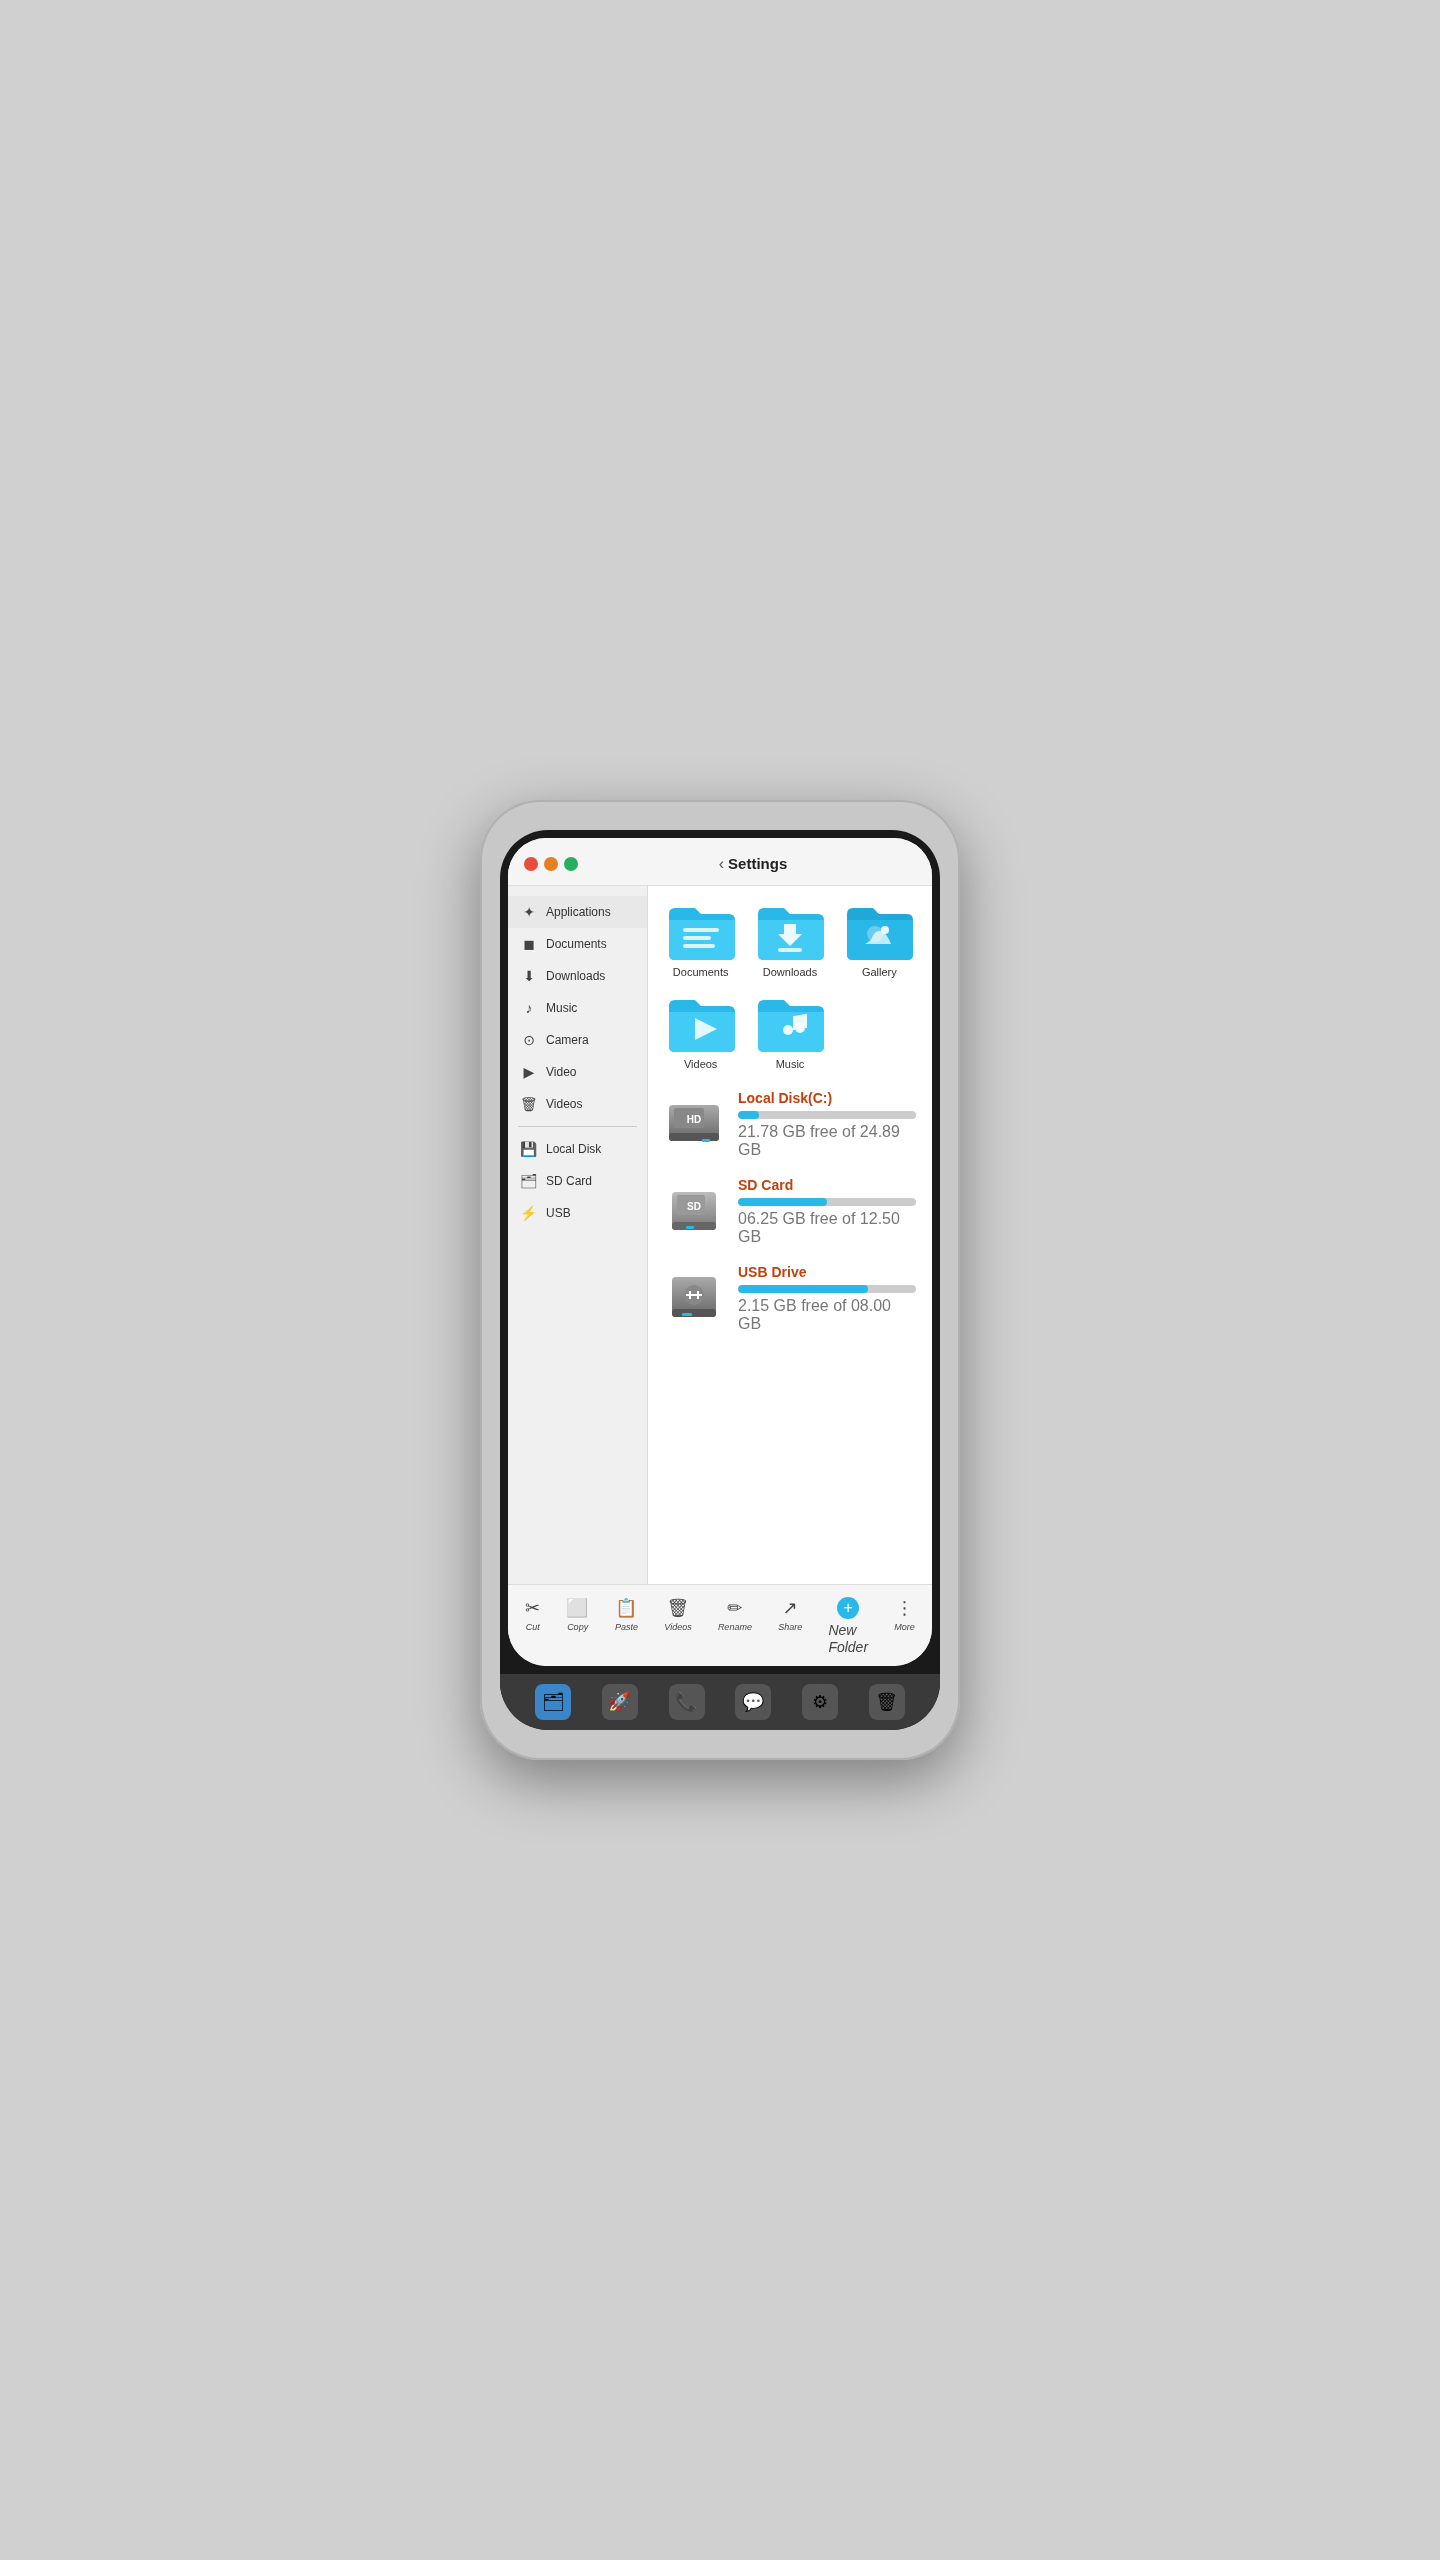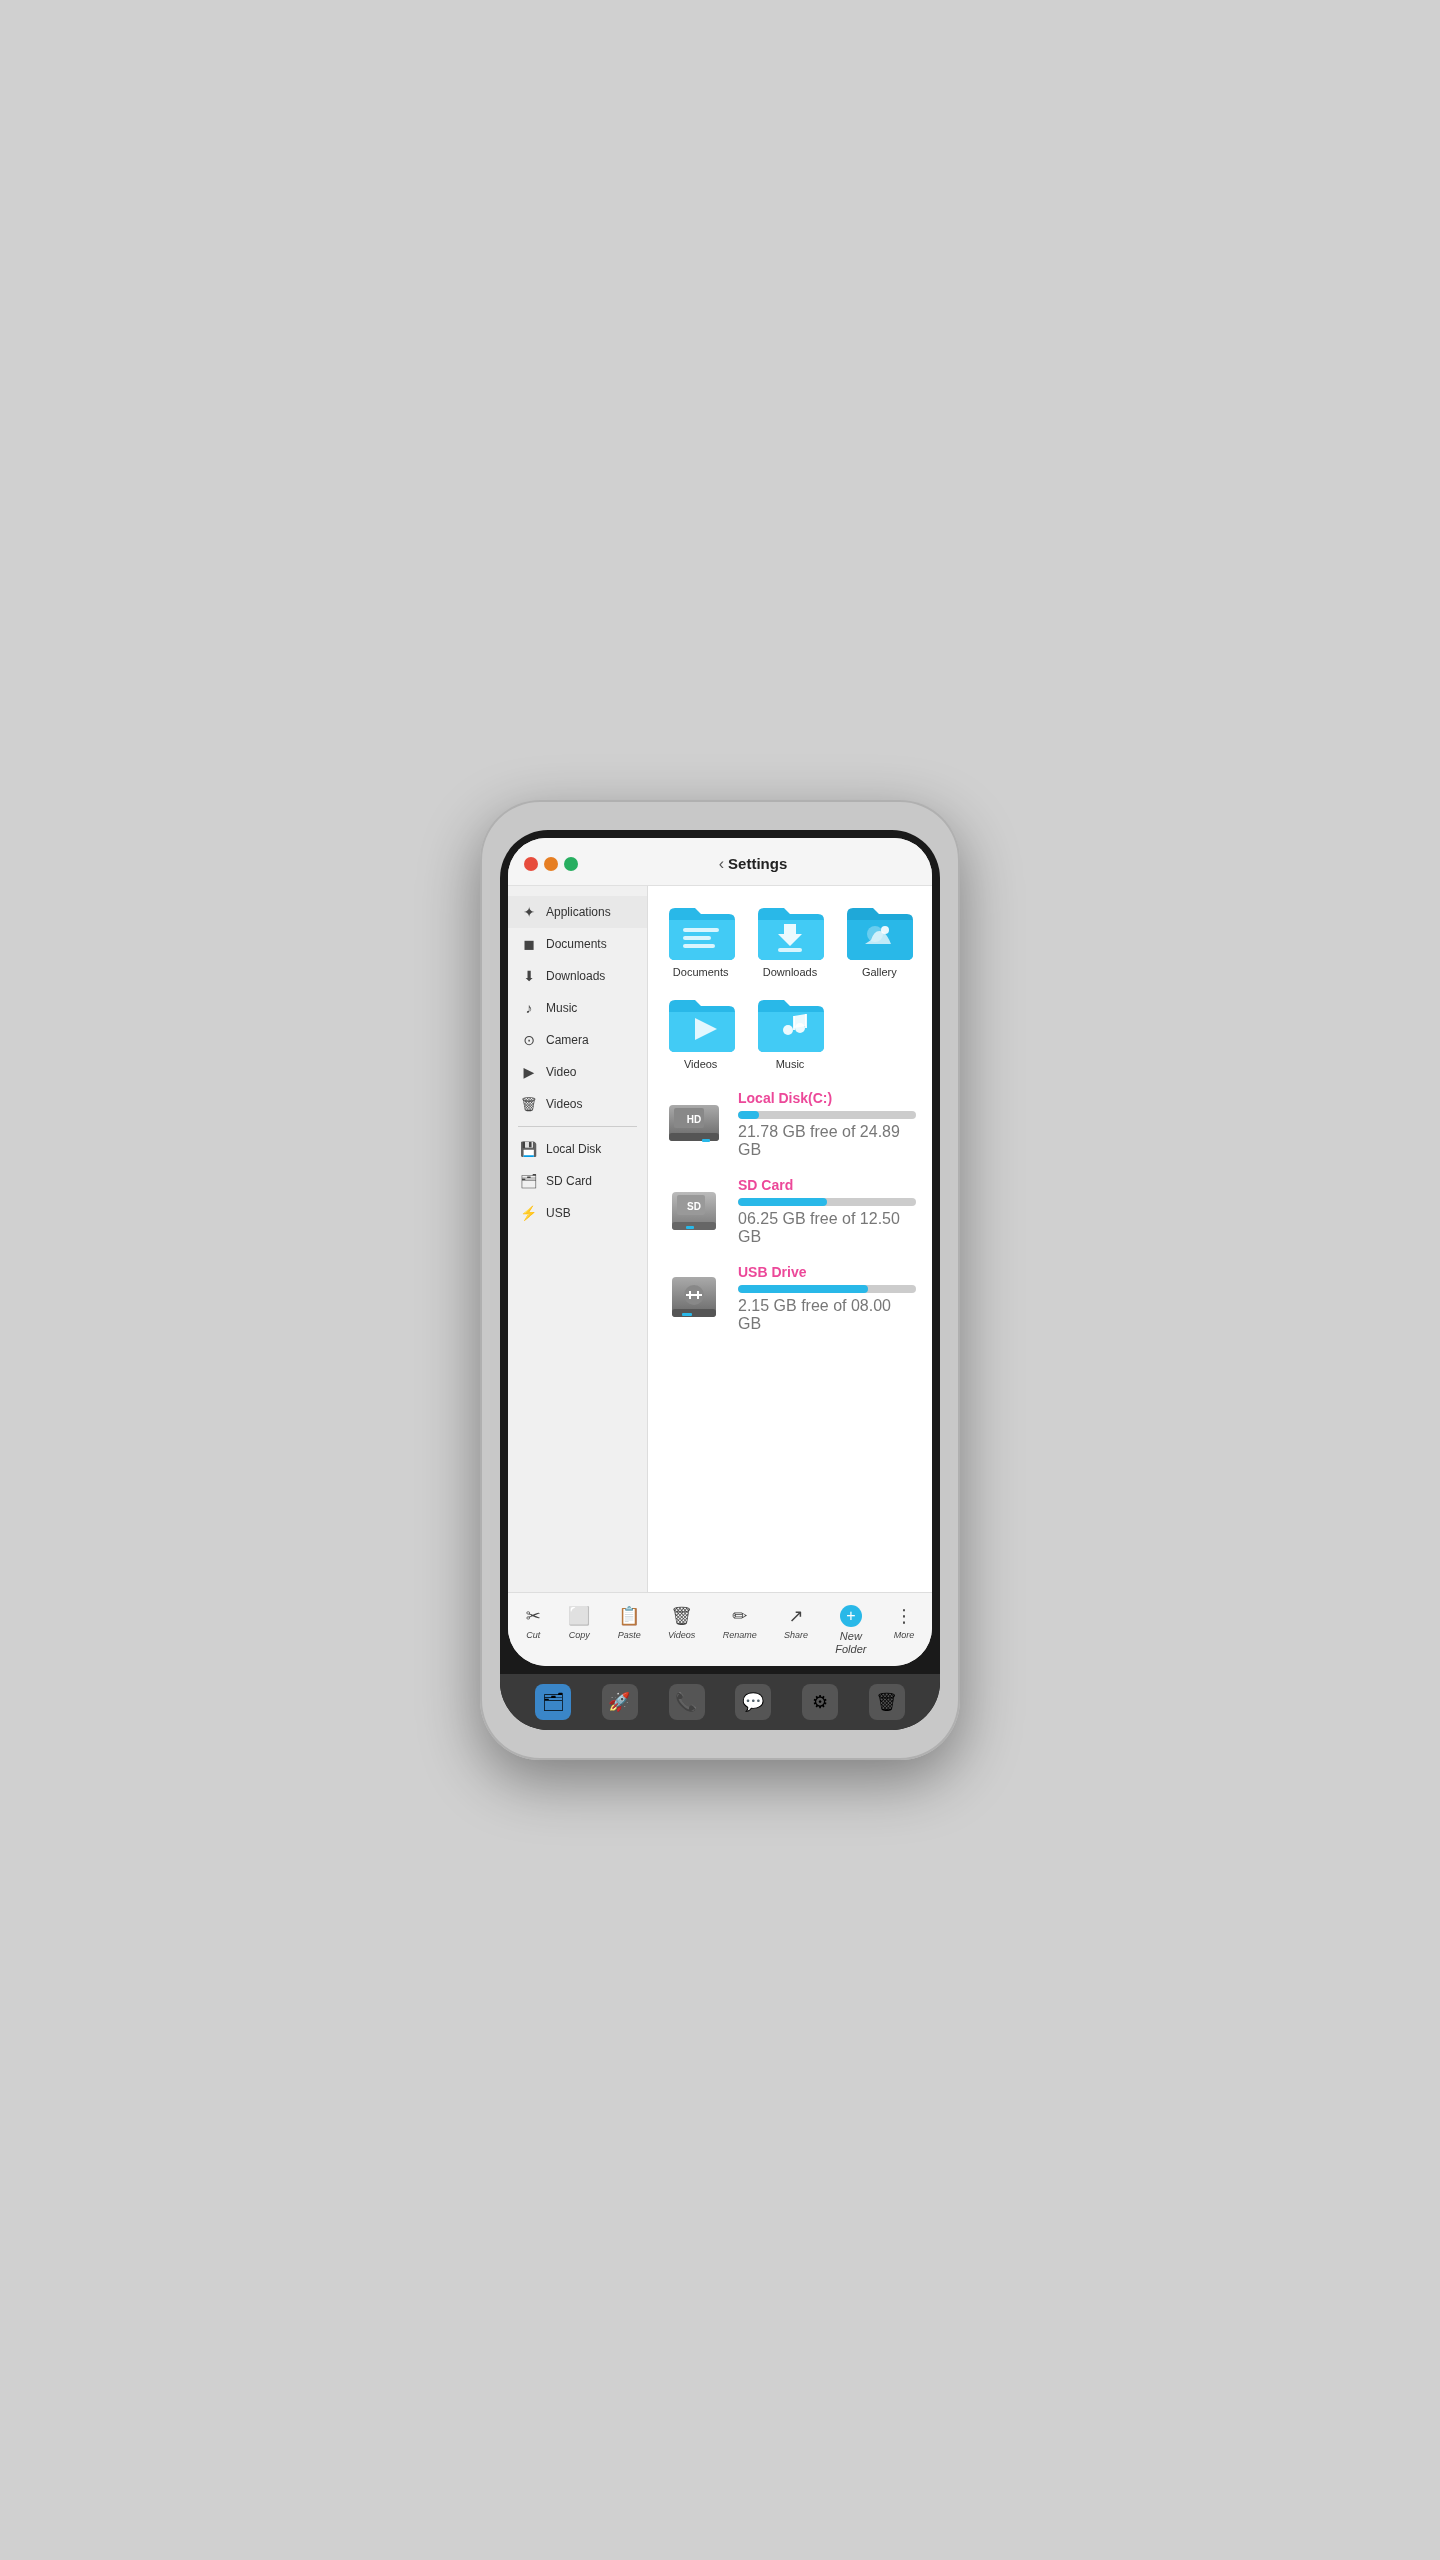--- a/index.html
+++ b/index.html
@@ -169,21 +169,21 @@
       width: 60px;
       height: 60px;
       flex-shrink: 0;
     }
     .drive-info {
       flex: 1;
     }
     .drive-name {
       font-size: 14px;
       font-weight: 600;
-      color: #ec4899;
+      color: #c2410c;
       margin-bottom: 5px;
     }
     .drive-bar-wrap {
       width: 100%;
       height: 8px;
       background: #ccc;
       border-radius: 4px;
       margin-bottom: 4px;
       overflow: hidden;
     }
@@ -486,21 +486,21 @@
         <div class="toolbar-btn">
           <span class="toolbar-btn-icon">✏</span>
           <span class="toolbar-btn-label">Rename</span>
         </div>
         <div class="toolbar-btn">
           <span class="toolbar-btn-icon">↗</span>
           <span class="toolbar-btn-label">Share</span>
         </div>
         <div class="toolbar-btn">
           <span class="toolbar-btn-icon" style="font-size:16px; background:#29b8e8; color:white; border-radius:50%; width:22px; height:22px; display:flex; align-items:center; justify-content:center; margin: 0 auto;">+</span>
-          <span class="toolbar-btn-label" style="font-size:11px; text-align:center; line-height:1.2;">New<br>Folder</span>
+          <span class="toolbar-btn-label" style="font-size:14px; line-height:1.2;">New<br>Folder</span>
         </div>
         <div class="toolbar-btn">
           <span class="toolbar-btn-icon">⋮</span>
           <span class="toolbar-btn-label">More</span>
         </div>
       </div>
 
     </div>
 
     <div class="dock">

